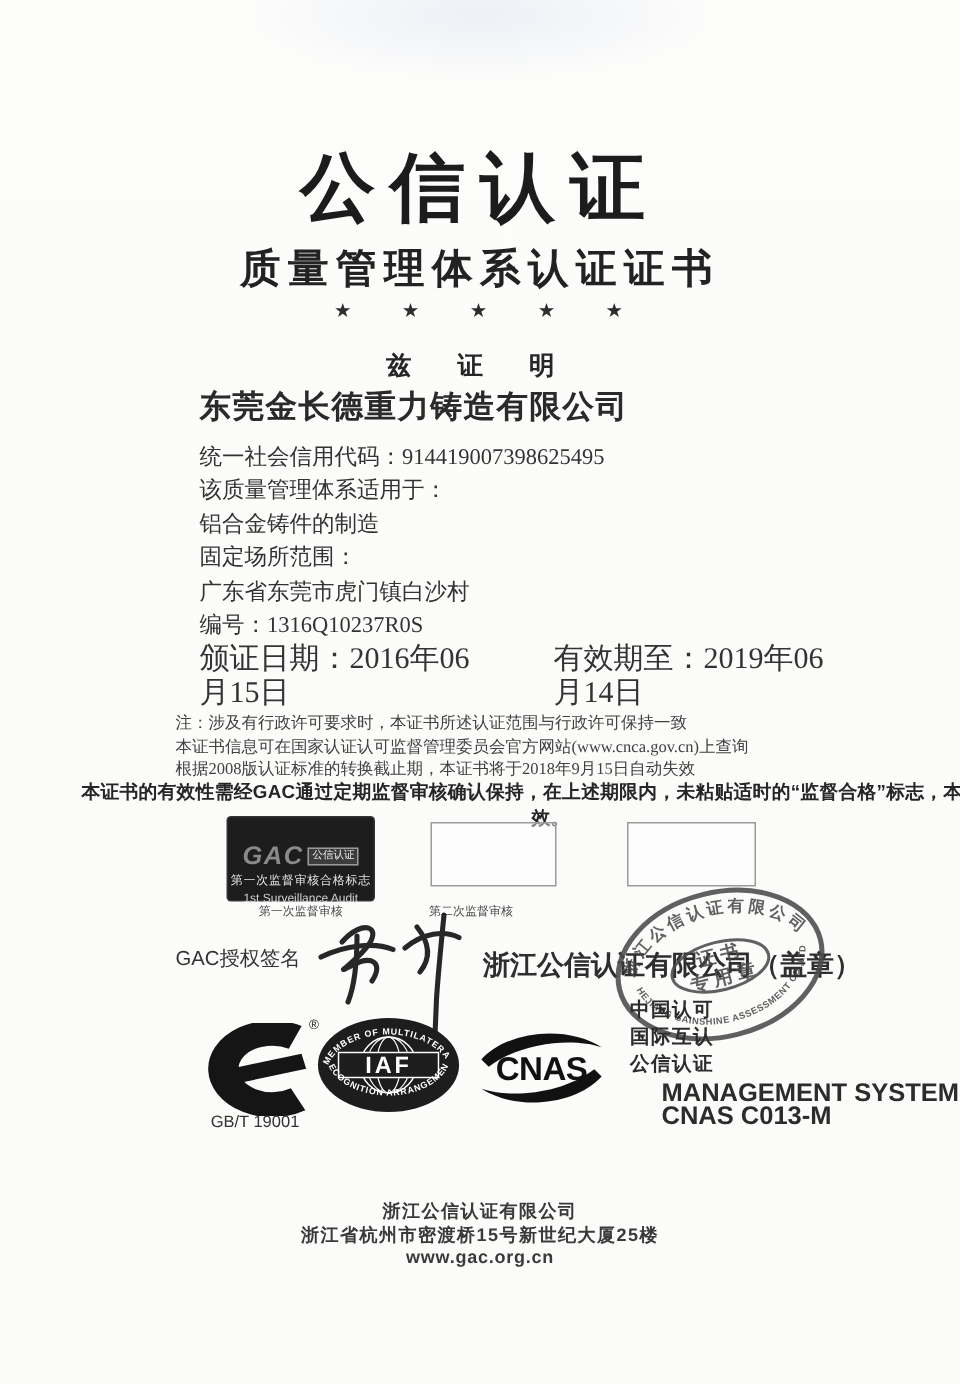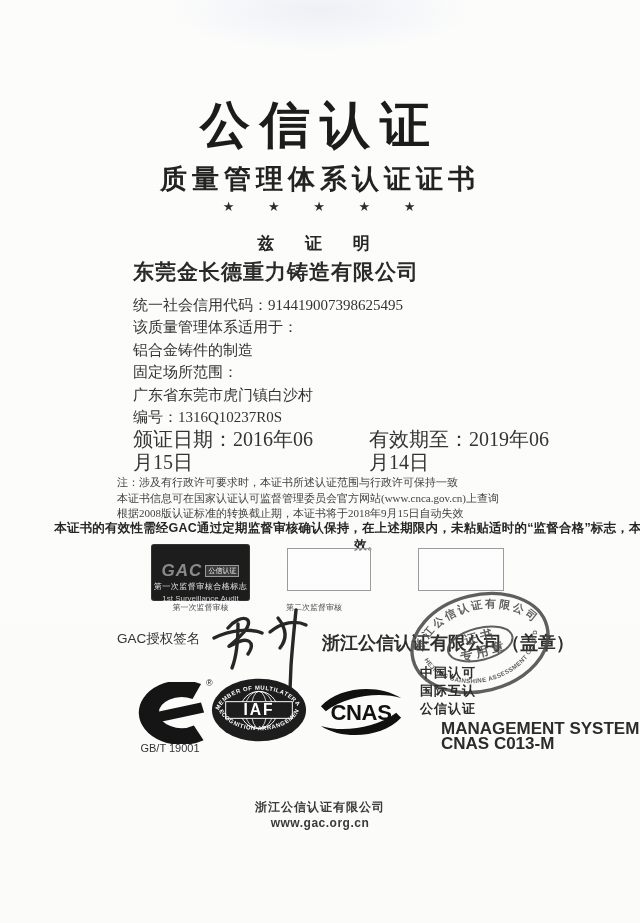--- a/index.html
+++ b/index.html
@@ -173,16 +173,17 @@
   <div class="c accred-block">
     <div class="accred-cn">中国认可</div>
     <div class="accred-cn">国际互认</div>
     <div class="accred-cn">公信认证</div>
     <div class="accred-en first">MANAGEMENT SYSTEM</div>
     <div class="accred-en">CNAS C013-M</div>
   </div>
 
   <div class="c center footer">
     <div>浙江公信认证有限公司</div>
+    <div>浙江省杭州市密渡桥15号新世纪大厦25楼</div>
     <div class="site">www.gac.org.cn</div>
   </div>
 
 </div>
 
 </body></html>

